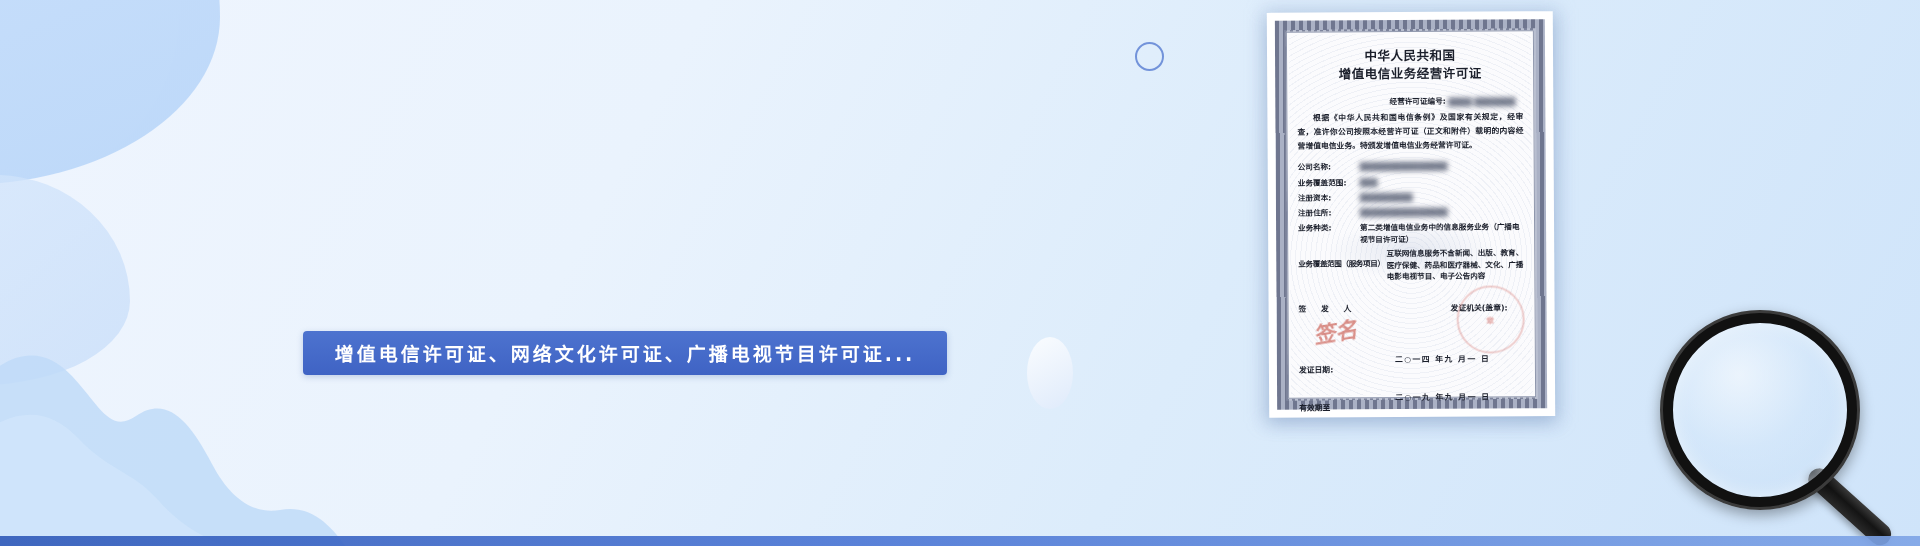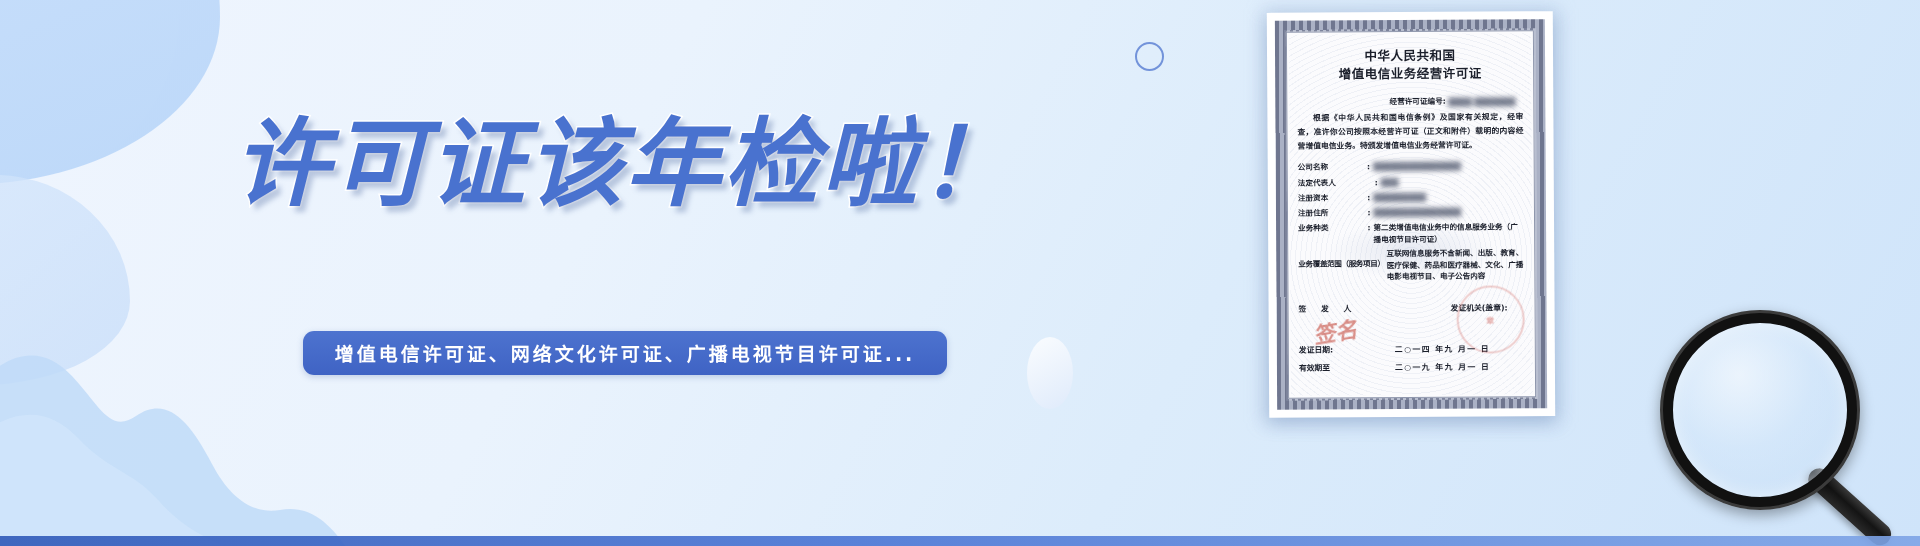--- a/index.html
+++ b/index.html
@@ -66,21 +66,21 @@
   .subtitle-wrap{
     position:absolute;left:0;top:331px;width:1250px;text-align:center;
   }
   .subtitle{
     display:inline-block;
     background:linear-gradient(180deg,#4d73cf 0%,#3f63c4 100%);
     color:#ffffff;
     font-family:"DejaVu Sans","Liberation Sans",sans-serif;
     font-size:19px;font-weight:bold;letter-spacing:3px;
     padding:8px 32px 9px;
-    border-radius:11px;
+    border-radius:4px;
     white-space:nowrap;
     box-shadow:0 2px 6px rgba(60,90,160,.25);
   }
 
   
   .cert-shadow{
     position:absolute;left:1262px;top:8px;width:298px;height:415px;
     background:rgba(120,145,190,.22);border-radius:2px;filter:blur(9px);
   }
   .certificate{
@@ -129,21 +129,21 @@
     filter:blur(2.4px);opacity:.85;vertical-align:middle;
   }
   .cert-para{
     margin-top:4px;font-size:7.8px;line-height:1.82;text-align:justify;
     text-indent:15.6px;padding:0 6px;font-weight:bold;
   }
   .cert-fields{margin-top:8px;padding:0 6px;}
   .cert-row{display:flex;align-items:flex-start;font-size:7.6px;line-height:1.62;margin-bottom:3px;font-weight:bold;}
   .cert-label{
     flex:0 0 60px;display:flex;justify-content:flex-start;
-    letter-spacing:0;white-space:nowrap;gap:39px;
+    letter-spacing:0;white-space:nowrap;
   }
   .cert-label.tight{letter-spacing:-0.4px;display:block;margin-top:10px;}
   .cert-colon{margin:0 1px 0 0;}
   .cert-val{flex:1;padding-left:2px;}
   .cert-val.wrap{line-height:1.5;}
   .cert-sign{
     display:flex;margin-top:20px;padding:0 6px;font-size:7.8px;font-weight:bold;
     position:relative;
   }
   .sign-left{flex:0 0 120px;letter-spacing:6px;}
@@ -158,21 +158,21 @@
     position:absolute;right:6px;top:-16px;width:64px;height:64px;
     border:2px solid rgba(198,60,50,.45);border-radius:50%;
     opacity:.55;filter:blur(.6px);
   }
   .red-stamp span{
     position:absolute;inset:0;display:flex;align-items:center;justify-content:center;
     font-size:8px;color:rgba(198,60,50,.7);letter-spacing:1px;
   }
   .cert-dates{margin-top:30px;padding:0 6px;font-size:7.8px;font-weight:bold;}
   .date-row{display:flex;align-items:center;margin-bottom:7px;}
-  .date-label{flex:0 0 74px;display:flex;justify-content:space-between;}
+  .date-label{flex:0 0 74px;display:flex;justify-content:space-between;margin-top:20px;}
   .date-val{flex:1;letter-spacing:1.5px;padding-left:22px;}
 
   
   .magnifier{position:absolute;left:1660px;top:310px;width:230px;height:230px;pointer-events:none;}
   .mag-handle{
     position:absolute;left:151px;top:151px;width:104px;height:22px;
     background:linear-gradient(180deg,#3b3b3b 0%,#141414 45%,#2b2b2b 100%);
     border-radius:11px;transform:rotate(42deg);transform-origin:left center;
     box-shadow:0 3px 7px rgba(0,0,0,.35);
   }
@@ -207,21 +207,20 @@
   <div class="blob-mountain">
     <svg viewBox="0 0 560 310" xmlns="http://www.w3.org/2000/svg" aria-hidden="true">
       <path d="M0 150 C40 96 78 84 112 120 C140 150 150 178 176 160 C206 140 228 162 252 208 C272 246 296 258 320 254 C350 248 372 268 392 300 C404 318 420 330 440 332 L470 332 L470 310 L0 310 Z" fill="#bfdaf8" opacity="0.85"></path>
       <path d="M0 196 C46 150 86 148 118 182 C150 216 172 214 200 246 C228 278 256 284 284 302 C306 316 330 322 352 322 L420 322 L420 310 L0 310 Z" fill="#cfe4fb" opacity="0.9"></path>
     </svg>
   </div>
 
   <div class="pill-light"></div>
   <div class="ring-deco"></div>
 
-  <div class="headline">许可证该年检啦！</div>
 
   <div class="subtitle-wrap">
     <span class="subtitle">增值电信许可证、网络文化许可证、广播电视节目许可证...</span>
   </div>
 
   <div class="cert-shadow"></div>
   <div class="certificate">
     <div class="cert-border-outer"></div>
     <div class="cert-border-inner"></div>
     <div class="cert-guilloche"></div>
@@ -245,21 +244,21 @@
         <div class="cert-row">
           <span class="cert-label">
               <span>公司名称</span>
               <span class="cert-colon">:</span>
             </span>
           <span class="cert-val blurred">███████████████</span>
         </div>
 
         <div class="cert-row">
           <span class="cert-label">
-              <span>法定代表人</span>
+              <span>业务覆盖范围</span>
               <span class="cert-colon">:</span>
             </span>
           <span class="cert-val blurred">███</span>
         </div>
 
         <div class="cert-row">
           <span class="cert-label">
               <span>注册资本</span>
               <span class="cert-colon">:</span>
             </span>

